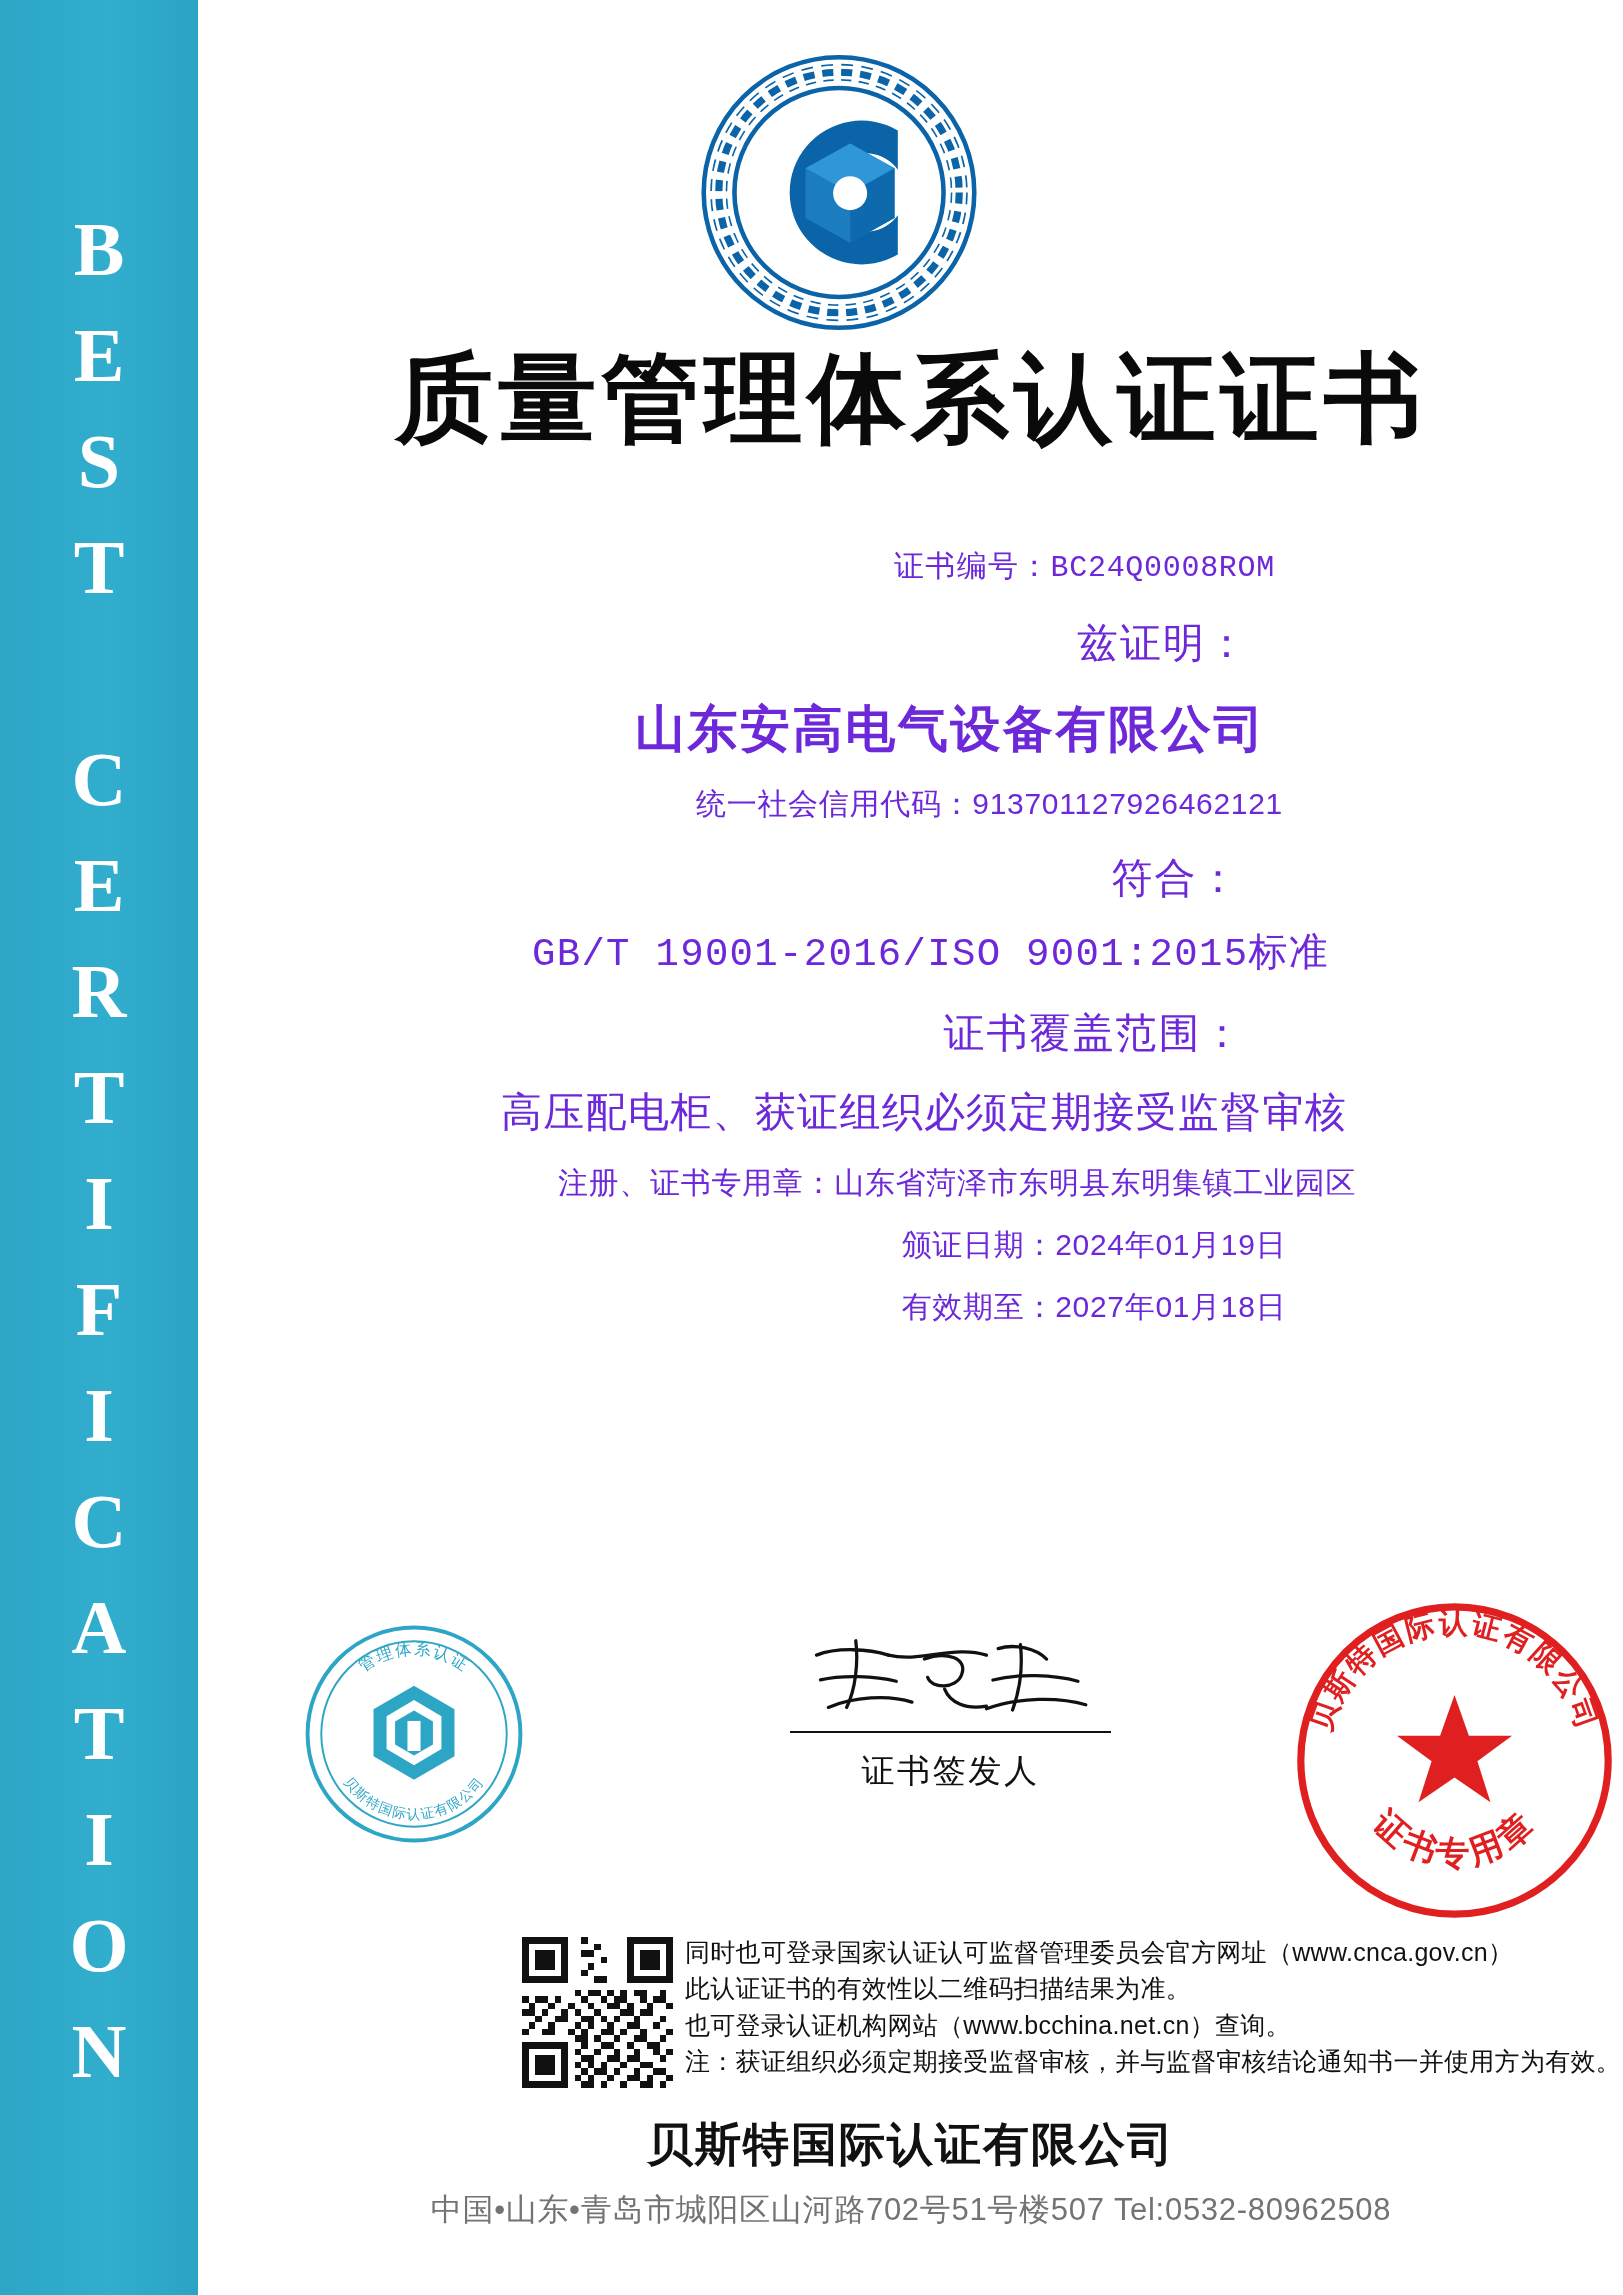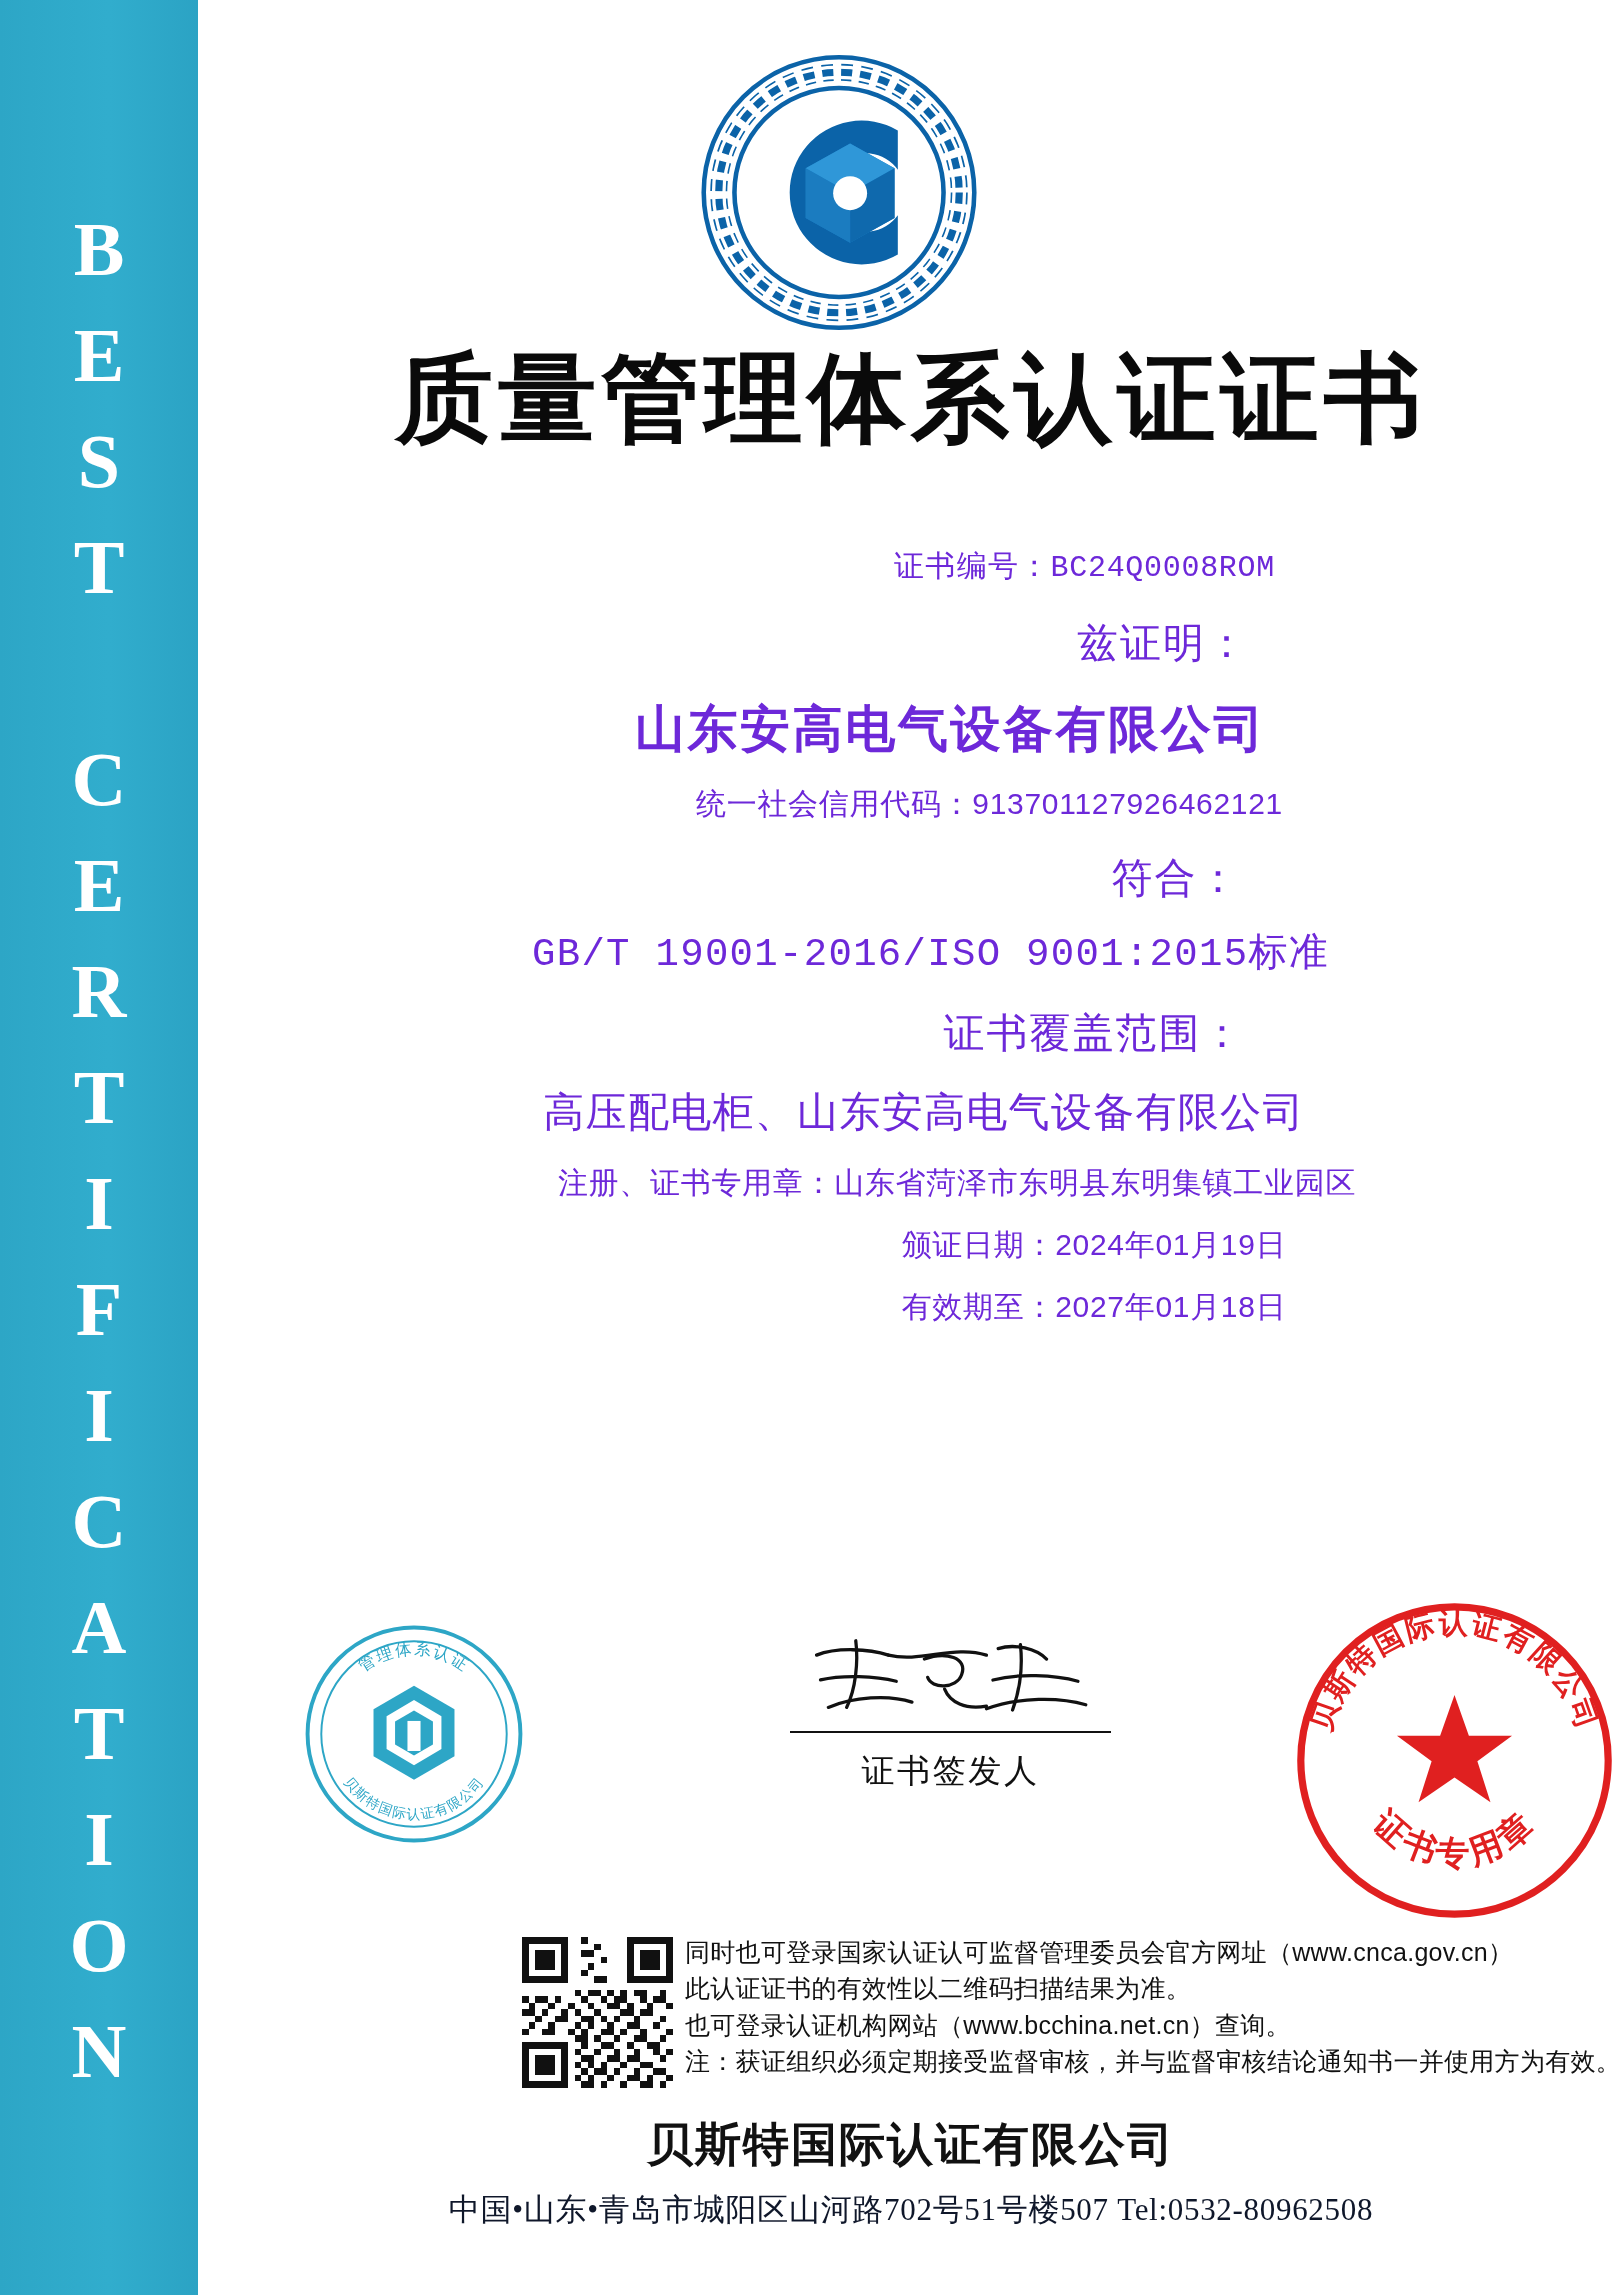--- a/index.html
+++ b/index.html
@@ -238,23 +238,22 @@
     white-space: nowrap;
   }
   .footer-addr {
     position: absolute;
     top: 2189px;
     left: 0;
     width: 1426px;
     text-align: center;
     font-size: 31px;
     letter-spacing: 0.7px;
-    color: #0f172a;
+    color: #737373;
     white-space: nowrap;
-    font-family: Liberation Serif, serif;
   }
 </style>
 </head>
 <body>
 
 <div class="side-band">
   <div class="side-band-text">
     <span>BEST CERTIFICATION</span>
   </div>
 </div>
@@ -288,21 +287,21 @@
   <div class="body-block">
     <div class="line l-certno">
       <span>证书编号：</span><span class="mono">BC24Q0008ROM</span>
     </div>
     <div class="line l-hereby">兹证明：</div>
     <div class="line l-company">山东安高电气设备有限公司</div>
     <div class="line l-uscc">统一社会信用代码：913701127926462121</div>
     <div class="line l-conform">符合：</div>
     <div class="line l-standard">GB/T 19001-2016/ISO 9001:2015标准</div>
     <div class="line l-scope-label">证书覆盖范围：</div>
-    <div class="line l-scope">高压配电柜、山东安高电气设备有限公司</div>
+    <div class="line l-scope">高压配电柜、获证组织必须定期接受监督审核</div>
     <div class="line l-address">注册、证书专用章：山东省菏泽市东明县东明集镇工业园区</div>
     <div class="line l-issue">颁证日期：2024年01月19日</div>
     <div class="line l-valid">有效期至：2027年01月18日</div>
   </div>
 
   <div class="seal-left">
     <svg width="222" height="222" viewBox="0 0 340 340">
       <circle cx="170" cy="170" r="163" fill="none" stroke="#2da6c6" stroke-width="6"></circle>
       <circle cx="170" cy="170" r="142" fill="none" stroke="#2da6c6" stroke-width="3"></circle>
       <path id="sealTopArc" d="M 48 170 A 122 122 0 0 1 292 170" fill="none"></path>

